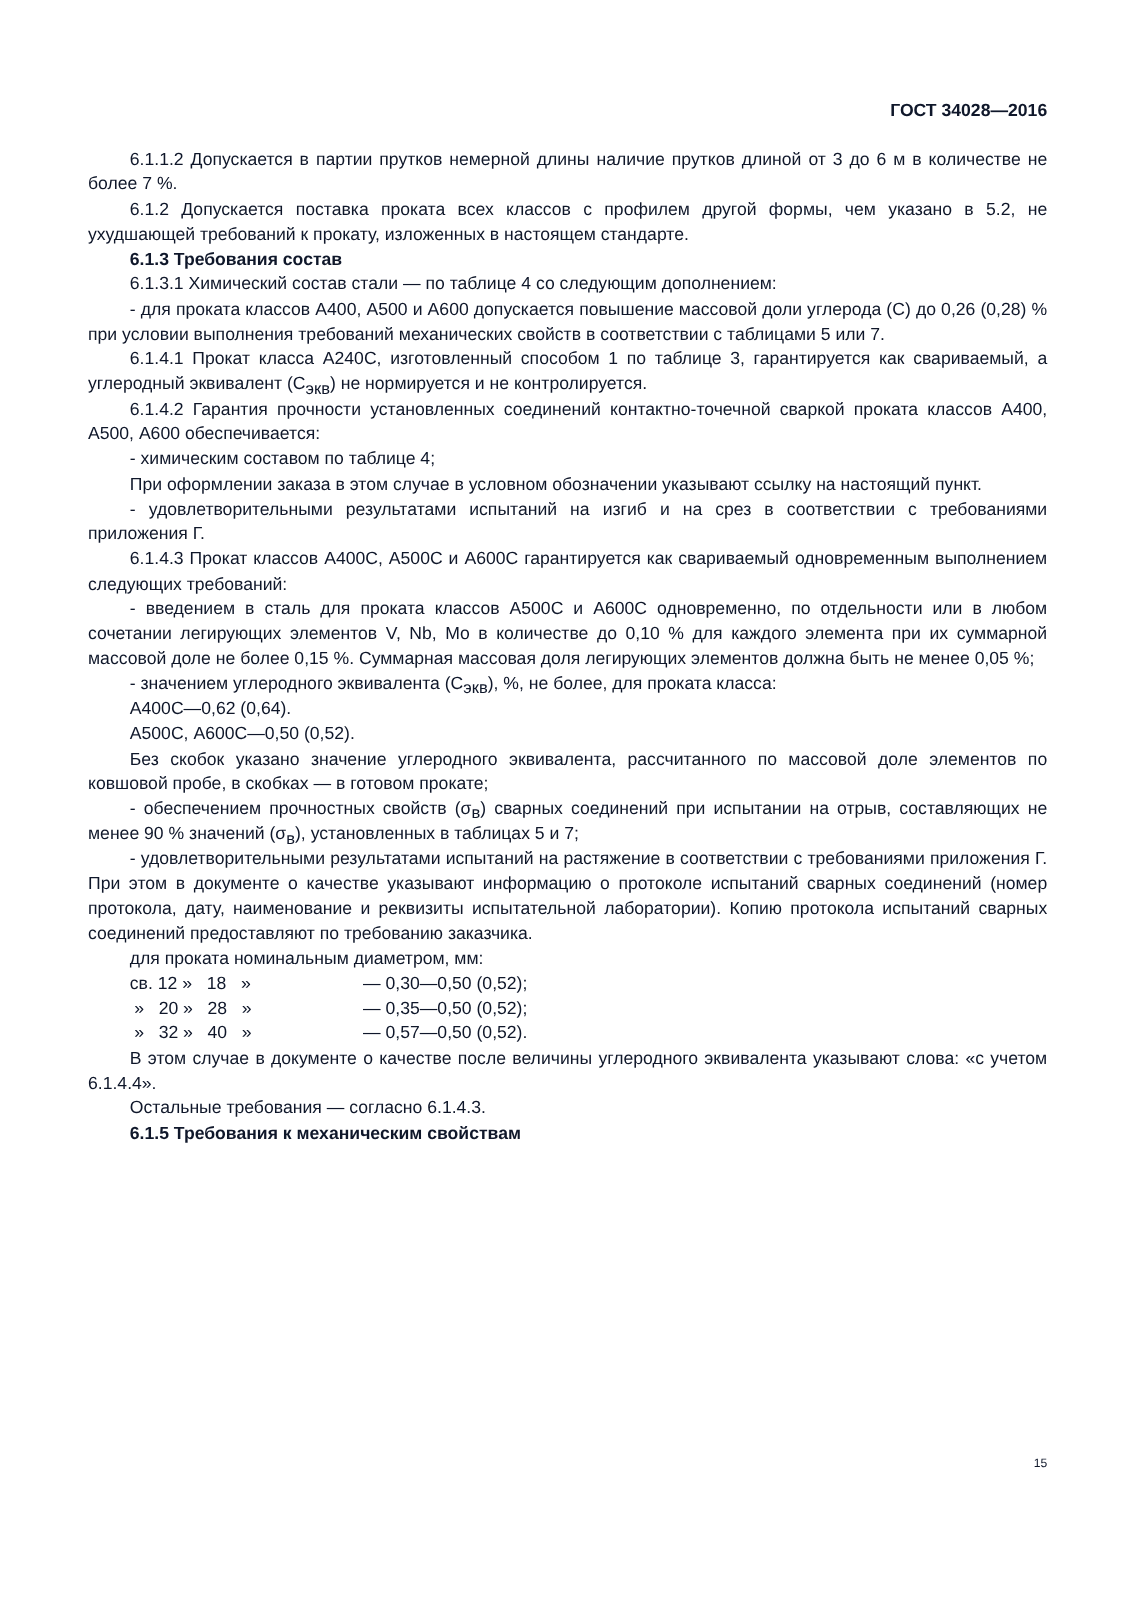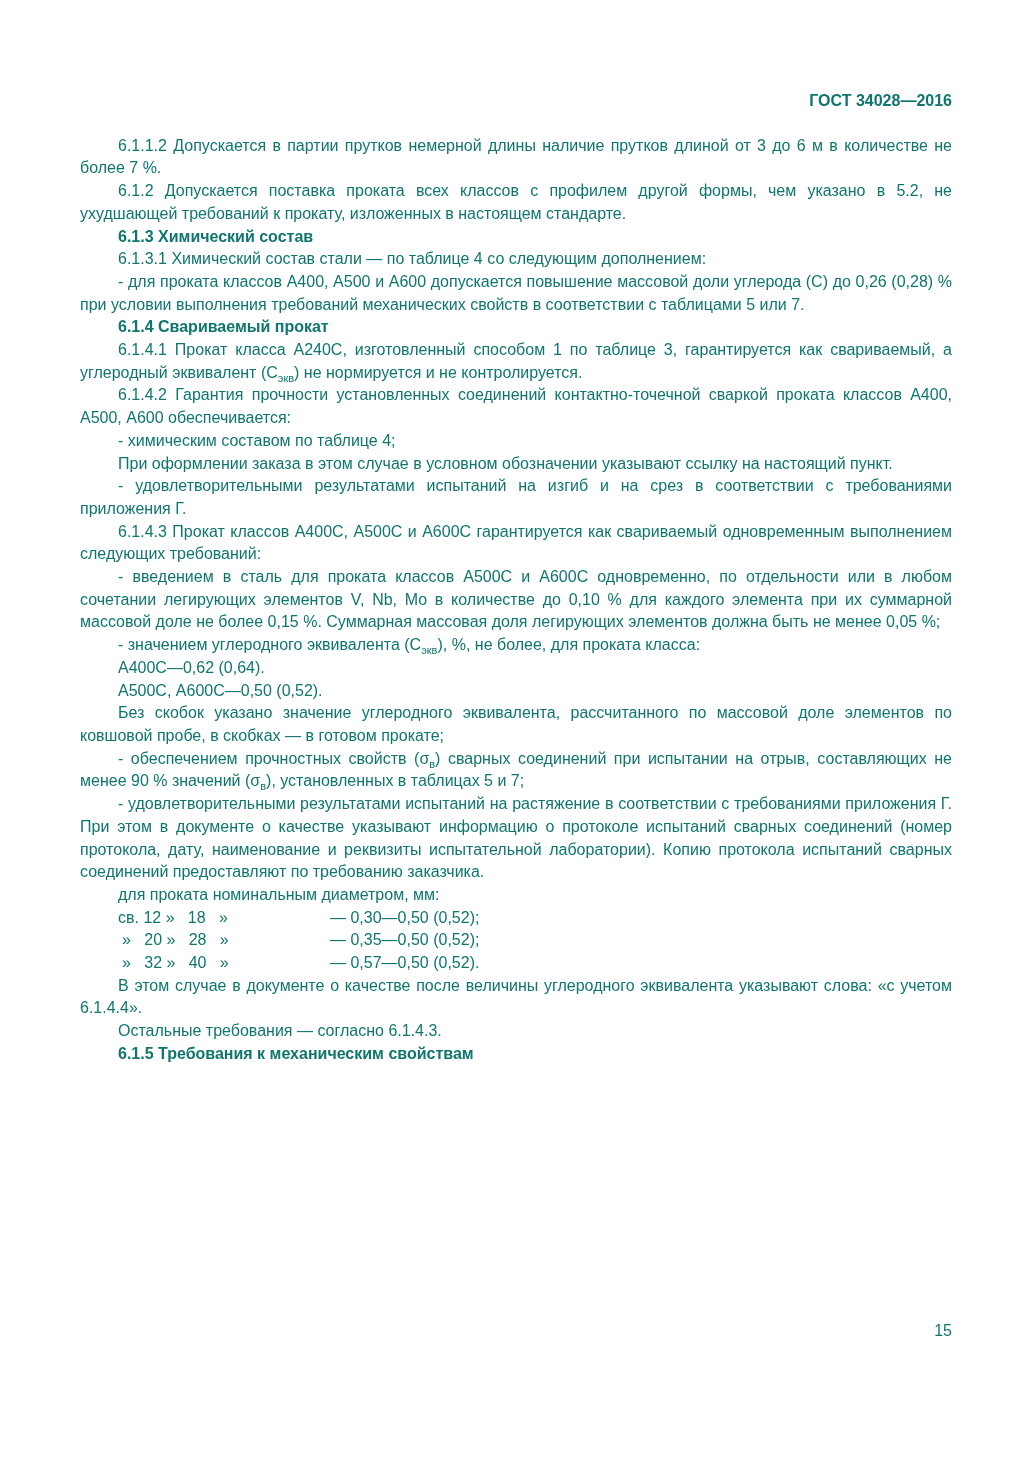--- a/index.html
+++ b/index.html
@@ -6,69 +6,68 @@
   .page {
     position: relative;
     width: 1033px;
     height: 1461px;
     background: #ffffff;
     box-sizing: border-box;
     padding: 90px 81px 0 80px;
     font-family: "Liberation Sans", sans-serif;
     font-size: 16px;
     line-height: 22.7px;
-    color: #0f766e;
+    color: #0f172a;
     overflow: hidden;
   }
   .doc-header {
     text-align: right;
     font-weight: bold;
     margin: 0 0 22px 0;
   }
   .para {
     margin: 0;
     text-indent: 38px;
     text-align: justify;
   }
   .bold { font-weight: bold; }
   .subsc {
-    font-size: 11px;
+    font-size: 15px;
     vertical-align: -4px;
     line-height: 0;
   }
   .dia-row { display: flex; }
   .dia-left {
     white-space: pre;
     width: 250px;
     box-sizing: border-box;
     flex: 0 0 250px;
   }
   .indent-90 { padding-left: 90px; }
   .indent-38 { padding-left: 38px; }
   .indent-42 { padding-left: 42px; }
   .page-number {
     position: absolute;
     top: 1320px;
     right: 81px;
-    font-size: 16px;
+    font-size: 11px;
   }
 </style>
 </head>
 <body>
 
 <div class="page">
 
   <div class="doc-header">ГОСТ 34028—2016</div>
 
   <p class="para">6.1.1.2 Допускается в партии прутков немерной длины наличие прутков длиной от 3 до 6 м в количестве не более 7 %.</p>
   <p class="para">6.1.2 Допускается поставка проката всех классов с профилем другой формы, чем указано в 5.2, не ухудшающей требований к прокату, изложенных в настоящем стандарте.</p>
-  <p class="para bold">6.1.3 Химический состав</p>
+  <p class="para bold">6.1.3 Требования состав</p>
   <p class="para">6.1.3.1 Химический состав стали — по таблице 4 со следующим дополнением:</p>
   <p class="para">- для проката классов А400, А500 и А600 допускается повышение массовой доли углерода (С) до 0,26 (0,28) % при условии выполнения требований механических свойств в соответствии с таблицами 5 или 7.</p>
-  <p class="para bold">6.1.4 Свариваемый прокат</p>
 
   <p class="para"><span>6.1.4.1 Прокат класса А240С, изготовленный способом 1 по таблице 3, гарантируется как свариваемый, а углеродный эквивалент (С</span><span class="subsc">экв</span><span>) не нормируется и не контролируется.</span></p>
 
   <p class="para">6.1.4.2 Гарантия прочности установленных соединений контактно-точечной сваркой проката классов А400, А500, А600 обеспечивается:</p>
   <p class="para">- химическим составом по таблице 4;</p>
   <p class="para">При оформлении заказа в этом случае в условном обозначении указывают ссылку на настоящий пункт.</p>
   <p class="para">- удовлетворительными результатами испытаний на изгиб и на срез в соответствии с требованиями приложения Г.</p>
   <p class="para">6.1.4.3 Прокат классов А400С, А500С и А600С гарантируется как свариваемый одновременным выполнением следующих требований:</p>
   <p class="para">- введением в сталь для проката классов А500С и А600С одновременно, по отдельности или в любом сочетании легирующих элементов V, Nb, Mo в количестве до 0,10 % для каждого элемента при их суммарной массовой доле не более 0,15 %. Суммарная массовая доля легирующих элементов должна быть не менее 0,05 %;</p>
 

